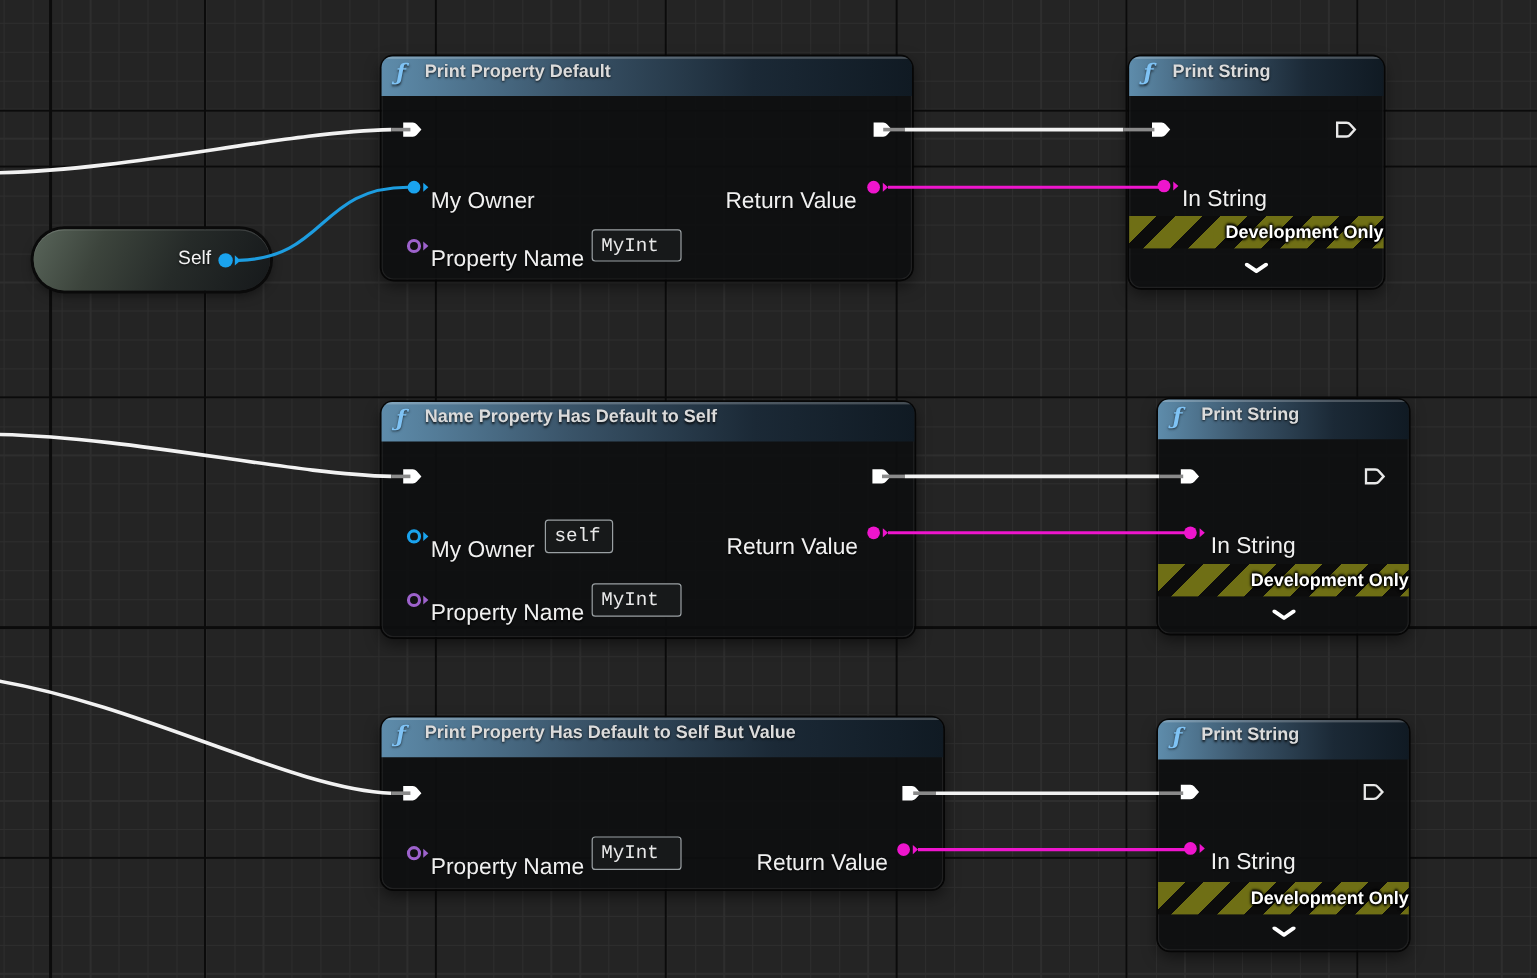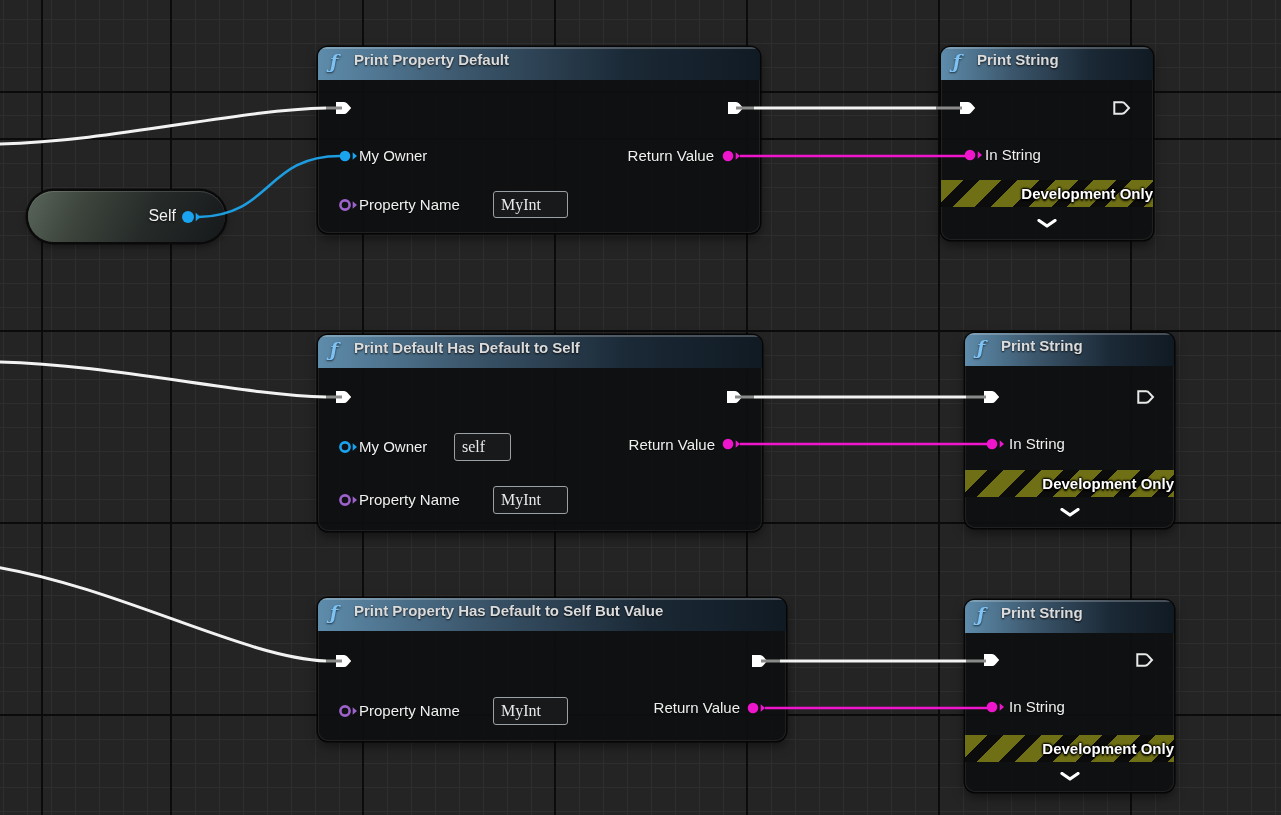--- a/index.html
+++ b/index.html
@@ -24,24 +24,24 @@
   .hdr{
     position:absolute;left:0;right:0;top:0;height:33px;
     border-radius:9px 9px 0 0;overflow:hidden;
     background:linear-gradient(to right,#5e8cab 0%,#3a5469 35%,#1b2936 70%,#101a23 100%);
   }
   .hdr::after{content:"";position:absolute;left:0;right:0;top:0;height:2px;background:rgba(255,255,255,0.22);}
   .fn{position:absolute;left:12px;top:3px;font:italic 700 19px "DejaVu Serif", serif;color:#7fc3f5;text-shadow:0 1px 2px rgba(0,0,0,0.7);}
   .ttl{position:absolute;left:36px;top:4px;font-weight:700;font-size:15px;color:#dbdbdb;text-shadow:0 1px 2px rgba(0,0,0,0.85);white-space:nowrap;}
   .execpin{position:absolute;width:19px;height:16px;}
   .dpin{position:absolute;width:20px;height:14px;}
-  .lbl{position:absolute;font-size:15px;color:#f0f0f0;text-shadow:0 1px 1px rgba(0,0,0,0.7);white-space:nowrap;line-height:18px;}
+  .lbl{position:absolute;font-size:19px;color:#f0f0f0;text-shadow:0 1px 1px rgba(0,0,0,0.7);white-space:nowrap;line-height:18px;margin-top:12px;}
   .field{
     position:absolute;box-sizing:border-box;background:#17191a;border:1px solid #9aa0a3;border-radius:3px;
-    color:#e9e9e9;font-family:Liberation Serif, serif;font-size:16px;padding:1px 7px;outline:none;
+    color:#e9e9e9;font-family:Liberation Mono, monospace;font-size:16px;padding:1px 7px;outline:none;
   }
   .banner{
     position:absolute;left:0;right:0;height:27px;
     background:repeating-linear-gradient(135deg,#6f6f15 0 16px,#0c0c0c 16px 27px);
     text-align:right;
   }
   .banner span{
     font-size:15px;font-weight:700;color:#ffffff;line-height:27px;
     text-shadow:-1px 0 2px #000,1px 0 2px #000,0 -1px 2px #000,0 2px 2px #000;
   }
@@ -136,21 +136,21 @@
     <div class="varlbl">Self</div>
     <svg class="dpin" style="left:153px;top:19px;" viewBox="0 0 20 14">
         <circle cx="7" cy="7" r="6" fill="#1aa3ee"></circle>
         <path d="M14.7,2.8 L19.4,7 L14.7,11.2 z" fill="#1aa3ee"></path>
       </svg>
   </div>
 
   <div class="node" style="left:318px;top:335px;width:444px;height:196px;">
     <div class="hdr"></div>
     <div class="fn">ƒ</div>
-    <div class="ttl">Print Default Has Default to Self</div>
+    <div class="ttl">Name Property Has Default to Self</div>
     <svg class="execpin" style="left:17px;top:54px;" viewBox="0 0 19 16">
         <path d="M1,2 h8 q2,0 3.2,1.5 l4,4.5 -4,4.5 q-1.2,1.5 -3.2,1.5 h-8 z" fill="#ffffff"></path>
       </svg>
     <svg class="execpin" style="left:408px;top:54px;" viewBox="0 0 19 16">
         <path d="M1,2 h8 q2,0 3.2,1.5 l4,4.5 -4,4.5 q-1.2,1.5 -3.2,1.5 h-8 z" fill="#ffffff"></path>
       </svg>
     <svg class="dpin" style="left:20px;top:105px;" viewBox="0 0 20 14">
         <circle cx="7" cy="7" r="4.6" fill="#101112" stroke="#1aa3ee" stroke-width="2.6"></circle>
         <path d="M14.7,3.2 L19,7 L14.7,10.8 z" fill="#1aa3ee"></path>
       </svg>

